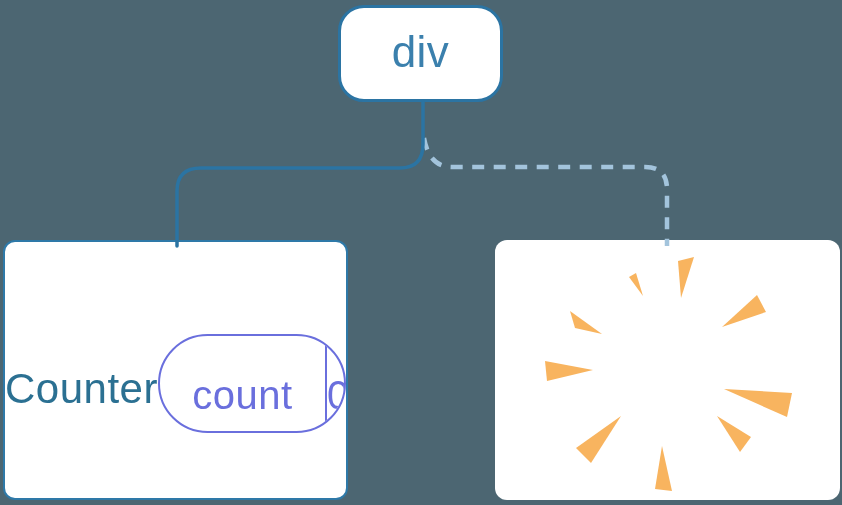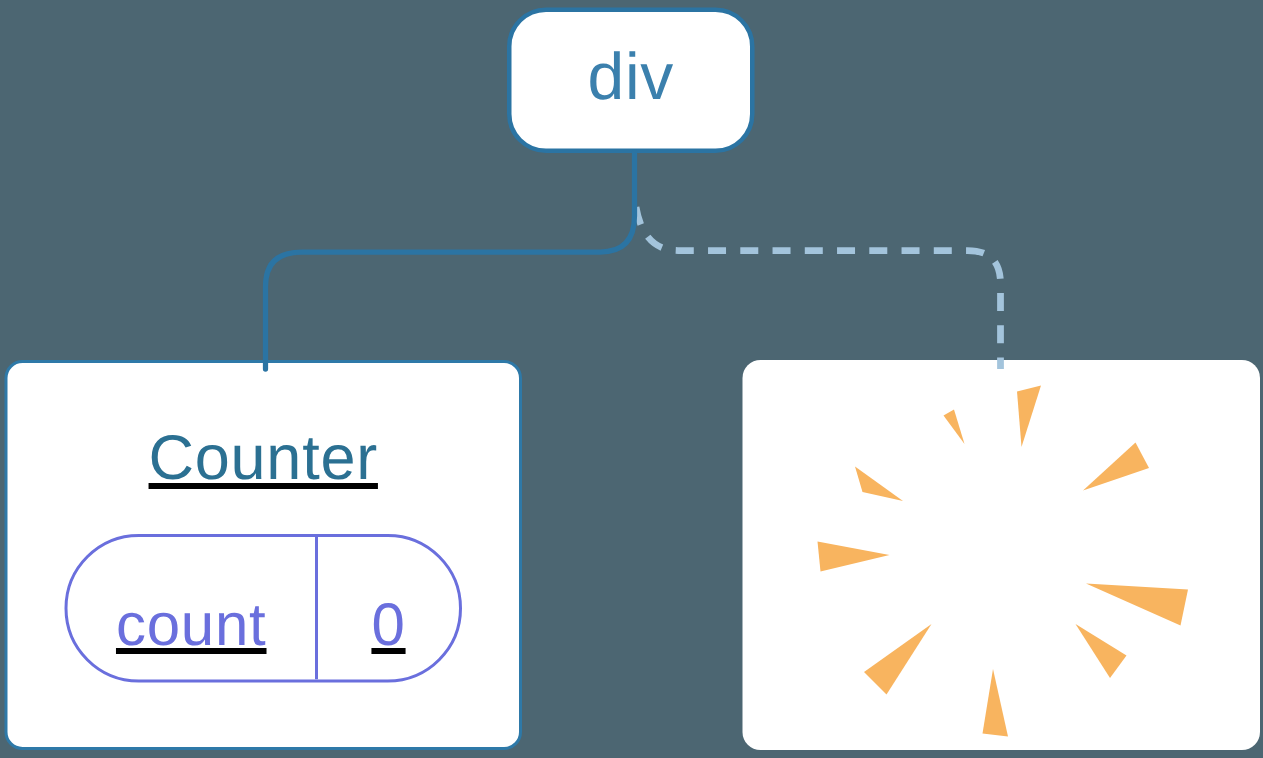--- a/index.html
+++ b/index.html
@@ -46,21 +46,21 @@
   .card {
     position: absolute;
     top: 240px;
     width: 345px; height: 260px;
     background: var(--color-card-background);
     border-radius: 12px;
   }
   .card-counter {
     left: 3px;
     border: 2.5px solid var(--color-counter-border);
-    display: flex; flex-direction: column; align-items: center; text-decoration: underline;
+    display: flex; flex-direction: row; align-items: center;
   }
   .card-removed { left: 495px; }
   .counter-title {
     margin-top: 38px;
     font-size: 42px;
     font-weight: 500;
     letter-spacing: 0.5px;
     line-height: 50px;
     color: var(--color-counter-title);
   }

